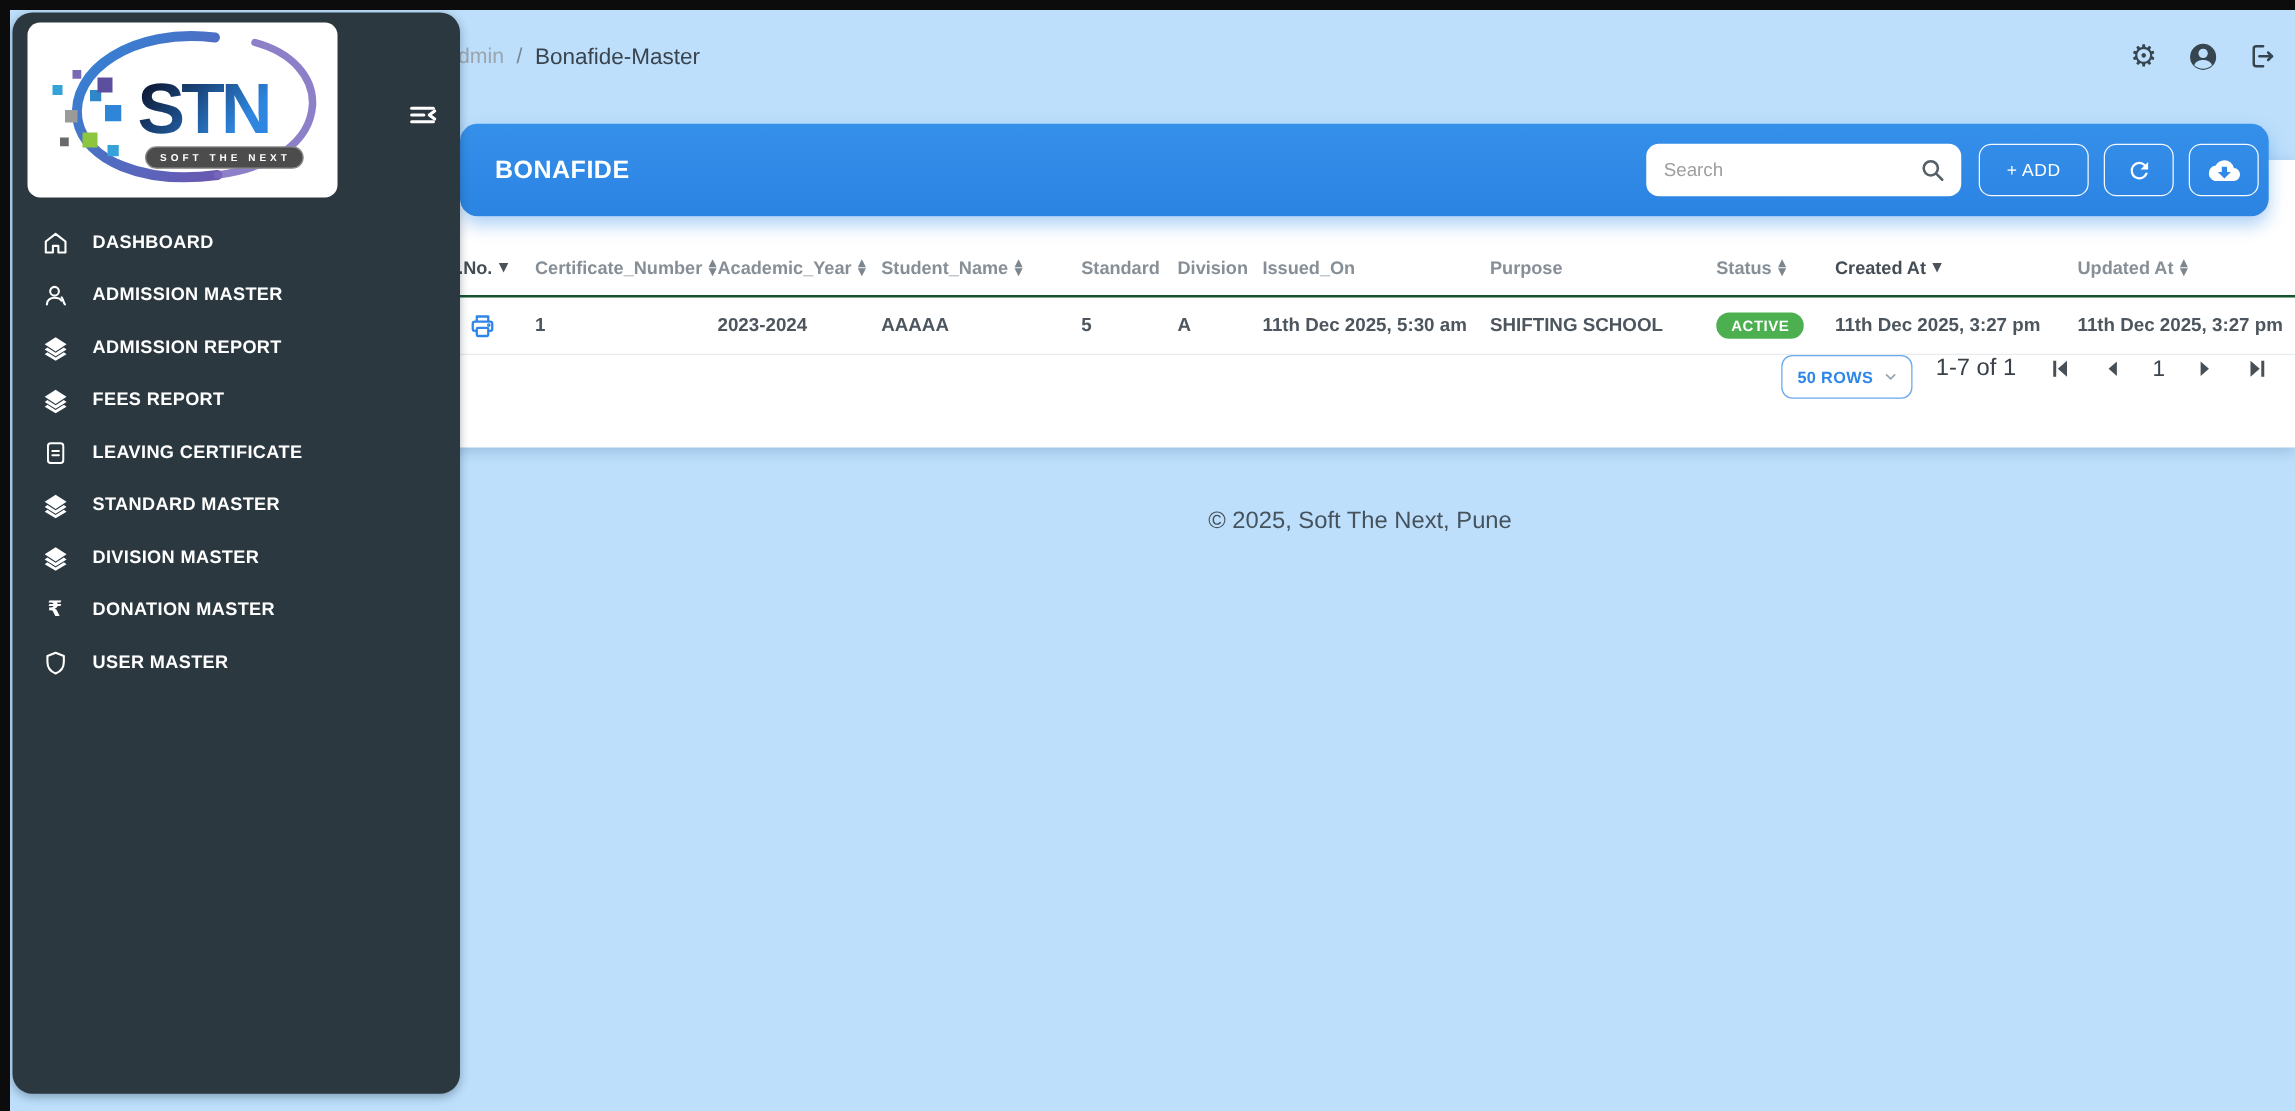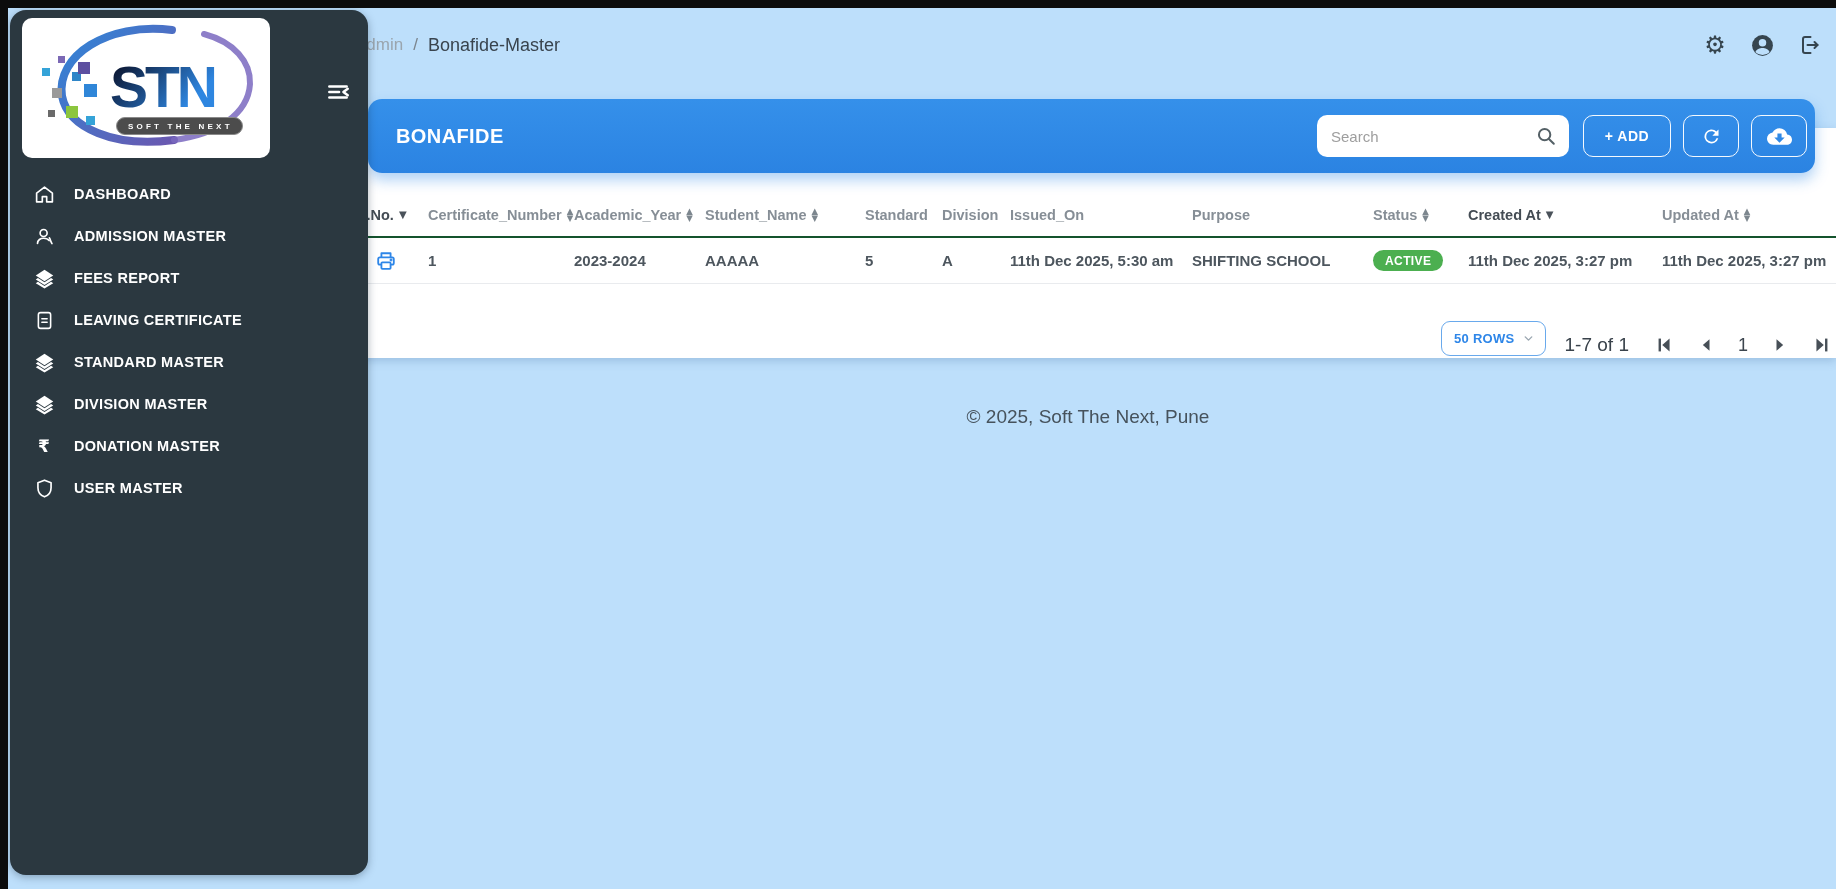--- a/index.html
+++ b/index.html
@@ -83,21 +83,21 @@
   .search-box input {
     border:none; outline:none; flex:1; font-size:15px; color:#333;
     font-family:"Liberation Sans","DejaVu Sans",sans-serif; background:transparent;
   }
   .search-box input::placeholder { color:#9e9e9e; }
   .btn-outline {
     height:42px; border:1.5px solid rgba(255,255,255,.95); border-radius:10px;
     background:transparent; color:#fff; display:flex; align-items:center; justify-content:center;
     cursor:pointer; margin-right:12px;
   }
-  .btn-add { width:88px; font-size:14px; font-weight:bold; letter-spacing:.5px; }
+  .btn-add { width:88px; font-size:14px; font-weight:normal; letter-spacing:.5px; }
   .btn-icon { width:56px; }
   .btn-icon:last-child { margin-right:0; }
 
   
   .tgrid {
     display:grid;
     grid-template-columns:76px 146px 131px 160px 77px 68px 182px 181px 95px 194px 1fr;
     align-items:center; padding-left:12px;
   }
   .table-header { margin-top:66px; height:44px; border-bottom:2px solid #14532d; }
@@ -107,21 +107,21 @@
   .sortpair { display:inline-flex; flex-direction:column; font-family:"DejaVu Sans",sans-serif; font-size:8.5px; line-height:7px; color:#7c868e; }
   .table-row { height:46px; border-bottom:1px solid #e9ebee; }
   .td { font-size:15px; font-weight:bold; color:#4d565e; display:flex; align-items:center; }
   .sr-cell { gap:10px; }
   .badge-active {
     background:#4caf50; color:#fff; font-size:12px; font-weight:bold; letter-spacing:.4px;
     border-radius:12px; padding:5px 12px 4px; line-height:1;
   }
 
   
-  .pagination-row { height:72px; display:flex; align-items:flex-end; justify-content:flex-end; padding-right:4px; }
+  .pagination-row { height:72px; display:flex; align-items:flex-start; justify-content:flex-end; padding-right:20px; }
   .rows-btn {
     display:flex; align-items:center; gap:7px; border:1.5px solid #69a9ec; border-radius:9px;
     background:#fff; color:#2e86e8; font-size:13px; font-weight:bold; letter-spacing:.3px;
     padding:9px 10px 9px 12px; cursor:pointer; margin-right:19px;
   }
   .page-range { font-size:19px; color:#39424b; margin-right:25px; }
   .pg-ctrls { display:flex; align-items:center; gap:20px; }
   .pg-btn { width:22px; height:22px; display:flex; align-items:center; justify-content:center; cursor:pointer; }
   .pg-num { font-size:18px; color:#3c454e; }
 
@@ -187,20 +187,30 @@
       <span>ADMISSION MASTER</span>
     </div>
     <div class="menu-item">
       <span class="mi-icon">
         <svg width="21" height="21" viewBox="0 0 24 24" fill="#fff">
             <path d="M12 2 L22 8.5 L12 15 L2 8.5 Z"></path>
             <path d="M4.5 11.5 L2 13.2 L12 19.5 L22 13.2 L19.5 11.5 L12 16.3 Z"></path>
             <path d="M4.5 15.8 L2 17.5 L12 23.5 L22 17.5 L19.5 15.8 L12 20.5 Z"></path>
           </svg>
       </span>
+      <span>ADMISSION REPORT</span>
+    </div>
+    <div class="menu-item">
+      <span class="mi-icon">
+        <svg width="21" height="21" viewBox="0 0 24 24" fill="#fff">
+            <path d="M12 2 L22 8.5 L12 15 L2 8.5 Z"></path>
+            <path d="M4.5 11.5 L2 13.2 L12 19.5 L22 13.2 L19.5 11.5 L12 16.3 Z"></path>
+            <path d="M4.5 15.8 L2 17.5 L12 23.5 L22 17.5 L19.5 15.8 L12 20.5 Z"></path>
+          </svg>
+      </span>
       <span>FEES REPORT</span>
     </div>
     <div class="menu-item">
       <span class="mi-icon">
         <svg width="21" height="21" viewBox="0 0 24 24" fill="none" stroke="#fff" stroke-width="1.8" stroke-linecap="round">
             <rect x="5" y="3" width="14" height="18" rx="2.5"></rect>
             <line x1="9" y1="10" x2="15" y2="10"></line>
             <line x1="9" y1="14" x2="15" y2="14"></line>
           </svg>
       </span>

